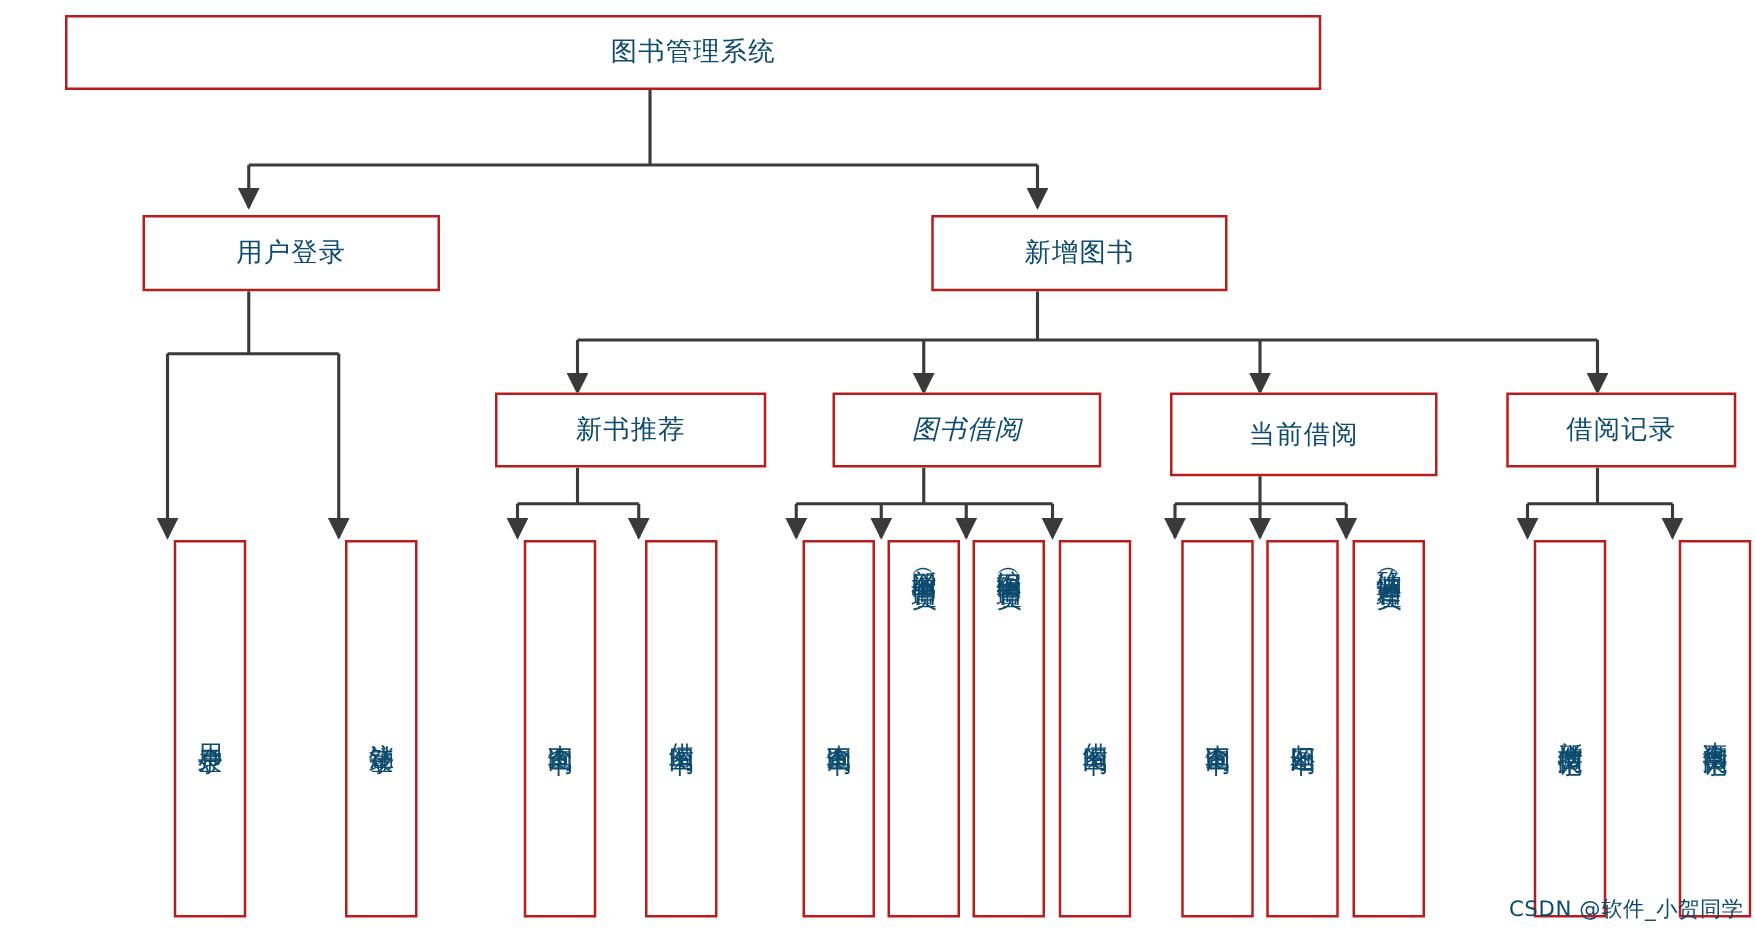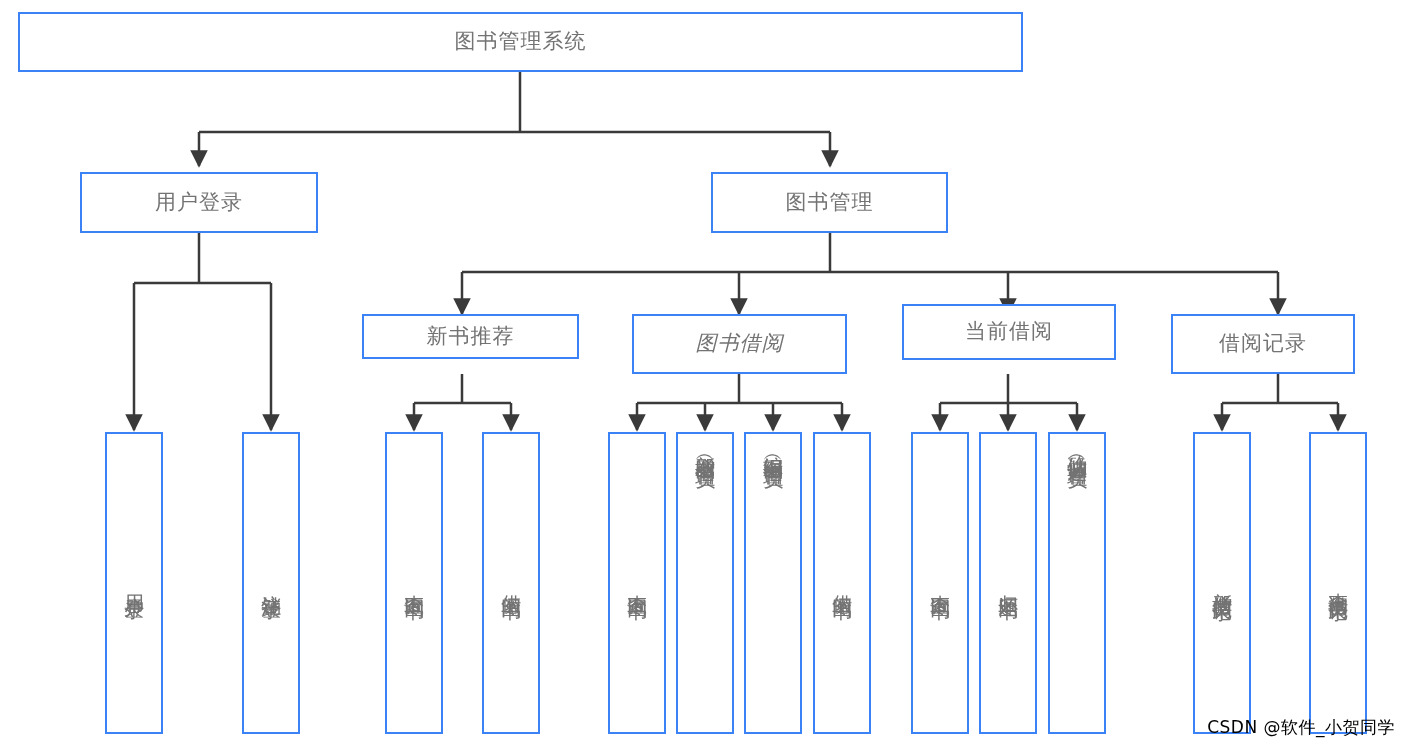--- a/index.html
+++ b/index.html
@@ -22,26 +22,27 @@
     position: absolute;
     left: 0;
     top: 0;
     width: 1405px;
     height: 747px;
   }
   .node {
     position: absolute;
     box-sizing: border-box;
     background: #ffffff;
-    border: 2px solid #3b82f6;
+    border: 2px solid #b91c1c;
     display: flex;
     align-items: center;
     justify-content: center;
-    color: #737373;
+    color: #0c4a6e;
     z-index: 2;
+    margin-left: 34px;
   }
   .node-h .node-label {
     font-size: 21px;
     line-height: 1.1;
     letter-spacing: 1px;
     white-space: nowrap;
   }
   .node-v {
     align-items: flex-start;
     padding-top: 6px;
@@ -58,21 +59,21 @@
   }
   .node-v.center-text {
     align-items: center;
     padding-top: 0;
   }
   #watermark {
     position: absolute;
     right: 10px;
     bottom: 8px;
     font-size: 17px;
-    color: #000000;
+    color: #0c4a6e;
     letter-spacing: 0.5px;
     white-space: nowrap;
     z-index: 3;
     pointer-events: none;
   }
 </style>
 </head>
 <body>
 
 <div id="diagram-root">
@@ -128,30 +129,30 @@
   </svg>
 
   <div class="node node-h" style="left:18px; top:12px; width:1005px; height:60px;">
     <span class="node-label">图书管理系统</span>
   </div>
 
   <div class="node node-h" style="left:80px; top:172px; width:238px; height:61px;">
     <span class="node-label">用户登录</span>
   </div>
   <div class="node node-h" style="left:711px; top:172px; width:237px; height:61px;">
-    <span class="node-label">图书管理</span>
-  </div>
-
-  <div class="node node-h" style="left:362px; top:314px; width:217px; height:45px;">
+    <span class="node-label">新增图书</span>
+  </div>
+
+  <div class="node node-h" style="left:362px; top:314px; width:217px; height:60px;">
     <span class="node-label">新书推荐</span>
   </div>
   <div class="node node-h" style="left:632px; top:314px; width:215px; height:60px;font-style:italic;">
     <span class="node-label">图书借阅</span>
   </div>
-  <div class="node node-h" style="left:902px; top:304px; width:214px; height:56px;">
+  <div class="node node-h" style="left:902px; top:314px; width:214px; height:67px;">
     <span class="node-label">当前借阅</span>
   </div>
   <div class="node node-h" style="left:1171px; top:314px; width:184px; height:60px;">
     <span class="node-label">借阅记录</span>
   </div>
 
   <div class="node node-v center-text" style="left:105px; top:432px; width:58px; height:302px;">
     <span class="node-label">用户登录</span>
   </div>
   <div class="node node-v center-text" style="left:242px; top:432px; width:58px; height:302px;">

